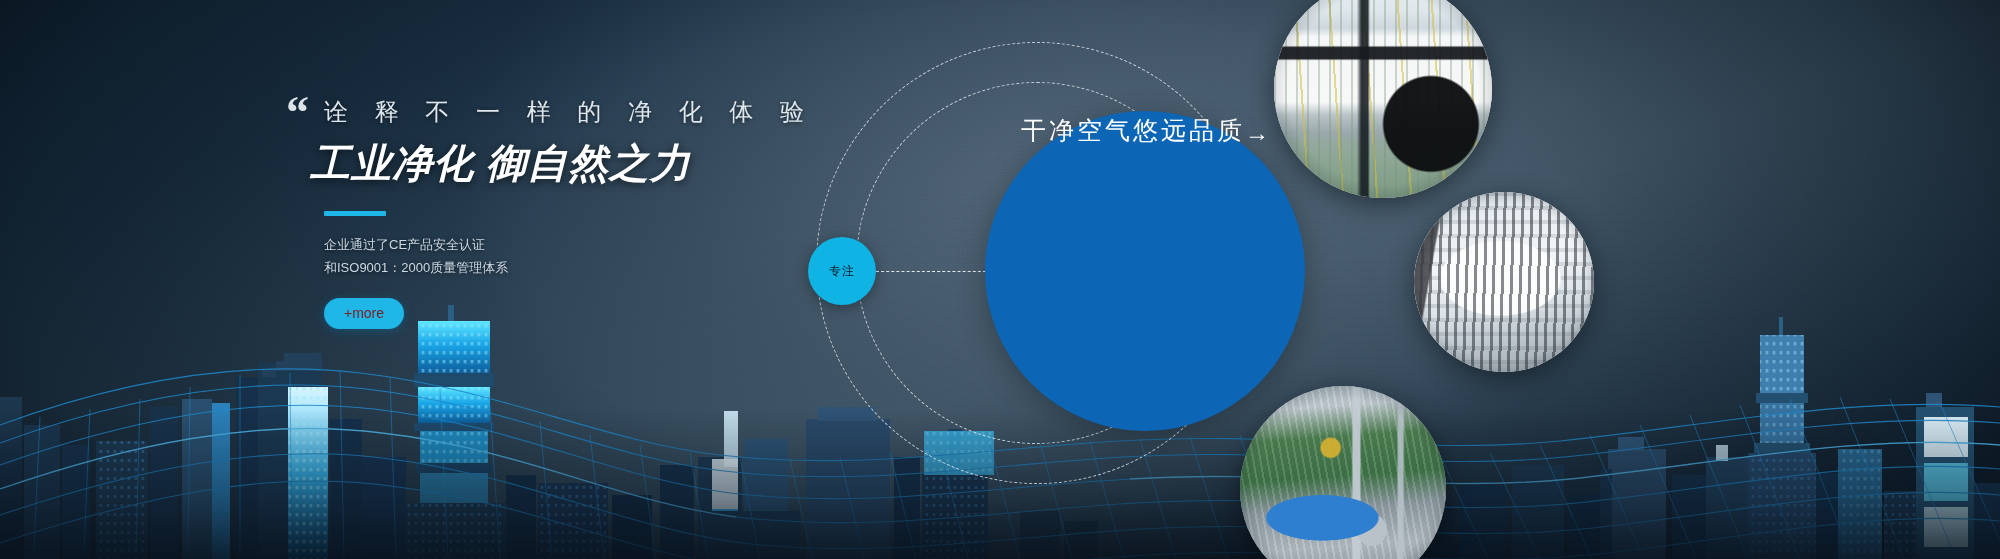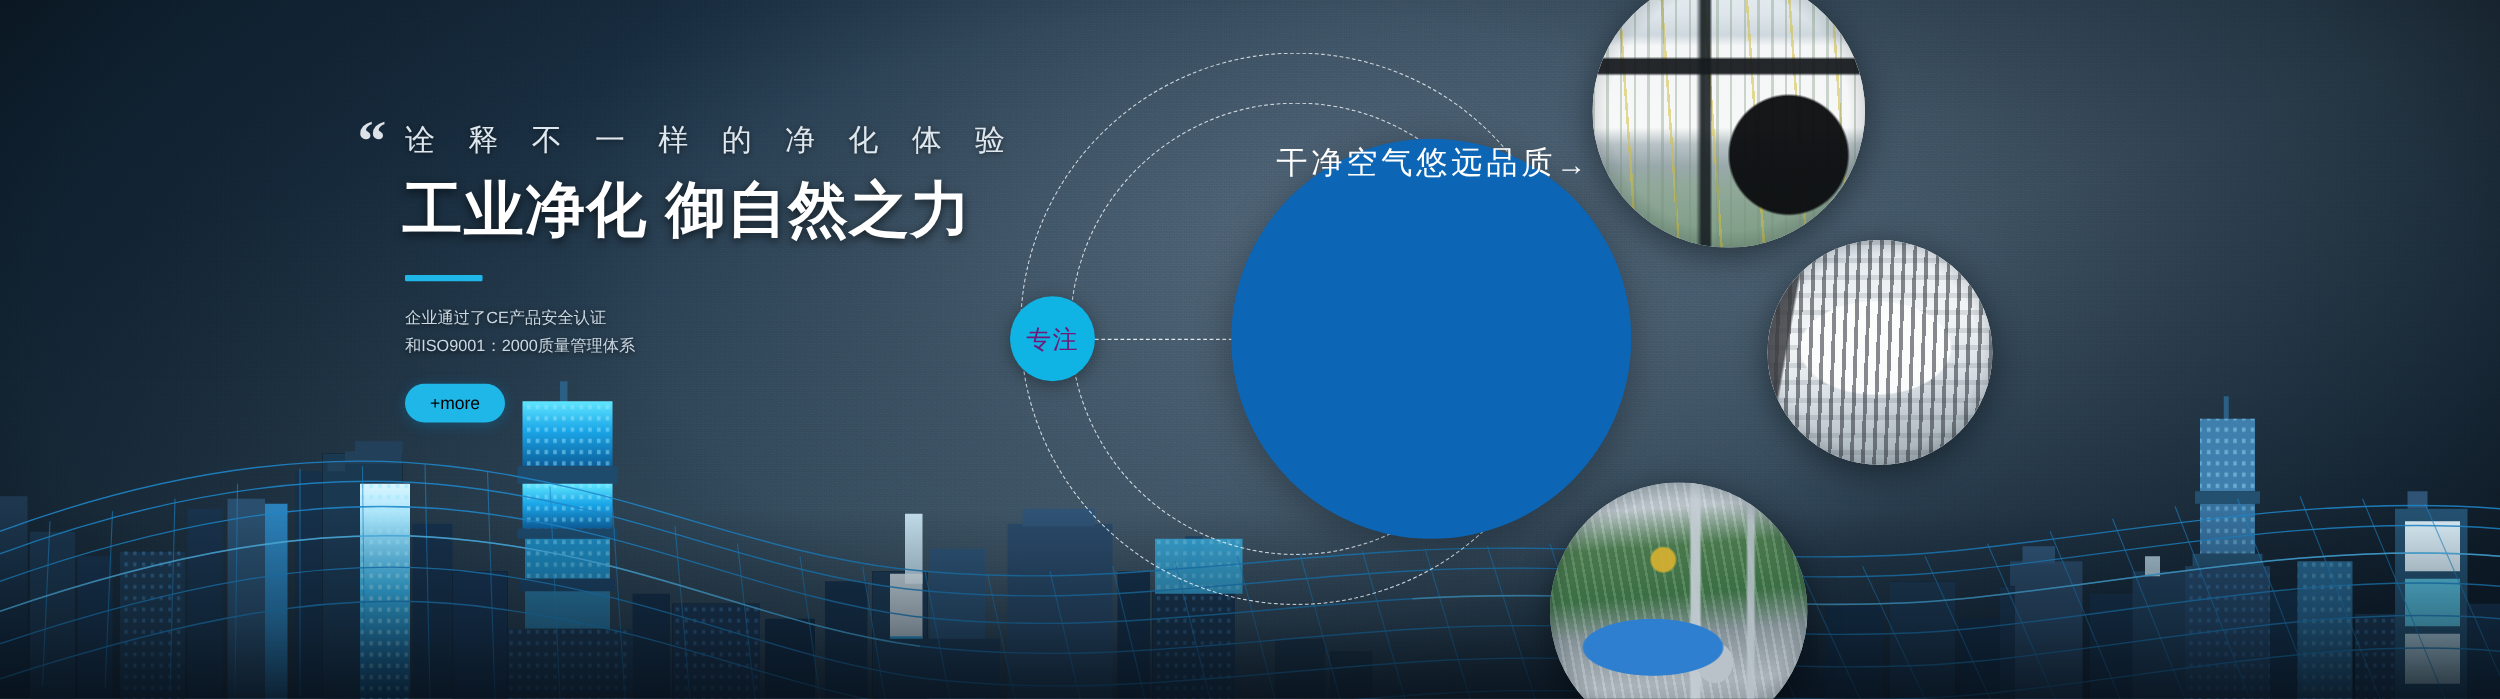--- a/index.html
+++ b/index.html
@@ -30,48 +30,48 @@
   .textblock{position:absolute;left:308px;top:96px;width:560px;z-index:40;}
   .quote{
     position:absolute;left:-22px;top:-6px;font-size:46px;line-height:1;color:#e7edf2;
     font-family:"Liberation Serif","DejaVu Serif",serif;font-weight:700;letter-spacing:-2px;opacity:.95;
   }
   .line1{
     margin:0 0 8px 16px;font-size:24px;letter-spacing:10px;color:#dfe7ee;font-weight:400;
     text-shadow:0 1px 4px rgba(0,0,0,.55);
   }
   .line2{
-    margin:0 0 0 14px;font-size:48px;font-weight:700;color:#ffffff;letter-spacing:1px;
-    text-shadow:0 2px 8px rgba(0,0,0,.65);white-space:nowrap;
+    margin:0 0 0 2px;font-size:40px;font-weight:700;color:#ffffff;letter-spacing:1px;
+    font-style:italic;text-shadow:0 2px 8px rgba(0,0,0,.65);white-space:nowrap;
   }
   .rule{width:62px;height:5px;background:#1fb6e8;margin:20px 0 18px 16px;border-radius:1px;}
   .sub{margin:0 0 0 16px;font-size:13px;line-height:1.75;color:#ccd8e2;text-shadow:0 1px 4px rgba(0,0,0,.6);}
   .more{
-    display:inline-block;margin:18px 0 0 16px;background:#1fb6e8;color:#000000;
+    display:inline-block;margin:18px 0 0 16px;background:#1fb6e8;color:#7f1d1d;
     font-size:14px;padding:7px 20px 8px;border-radius:16px;border:none;cursor:pointer;
     box-shadow:0 2px 10px rgba(12,110,160,.45);
   }
 
   
   .diagram{position:absolute;left:760px;top:-40px;width:700px;height:640px;z-index:35;}
   .dash-ring{
     position:absolute;border:1.6px dashed rgba(236,242,247,.80);border-radius:50%;
   }
   .ring-outer{left:56px;top:82px;width:442px;height:442px;}
   .ring-inner{left:96px;top:122px;width:362px;height:362px;}
   .dash-line{
     position:absolute;left:116px;top:311px;width:110px;height:0;
     border-top:1.7px dashed rgba(240,246,250,.92);
   }
   .focus-circle{
     position:absolute;left:48px;top:277px;width:68px;height:68px;border-radius:50%;
     background:#0fb4e4;display:flex;align-items:center;justify-content:center;cursor:pointer;
     box-shadow:0 3px 14px rgba(0,0,0,.35);
   }
-  .focus-circle span{color:#701a75;font-size:20px;letter-spacing:1px;font-family:Liberation Mono, monospace;}
+  .focus-circle span{color:#0f172a;font-size:12px;letter-spacing:1px;font-family:Liberation Mono, monospace;}
   .main-circle{
     position:absolute;left:225px;top:151px;width:320px;height:320px;border-radius:50%;
     background:#0c66b5;display:flex;flex-direction:row;align-items:flex-start;justify-content:center;
     cursor:pointer;box-shadow:0 6px 30px rgba(0,0,0,.30);
   }
   .main-circle .mc-l{color:#ffffff;font-size:25px;letter-spacing:3px;line-height:1.55;}
   .main-circle .mc-arrow{color:#ffffff;font-size:24px;margin-top:10px;line-height:1;}
 
   
   .photo{position:absolute;border-radius:50%;overflow:hidden;z-index:45;box-shadow:0 6px 26px rgba(0,0,0,.45);}

